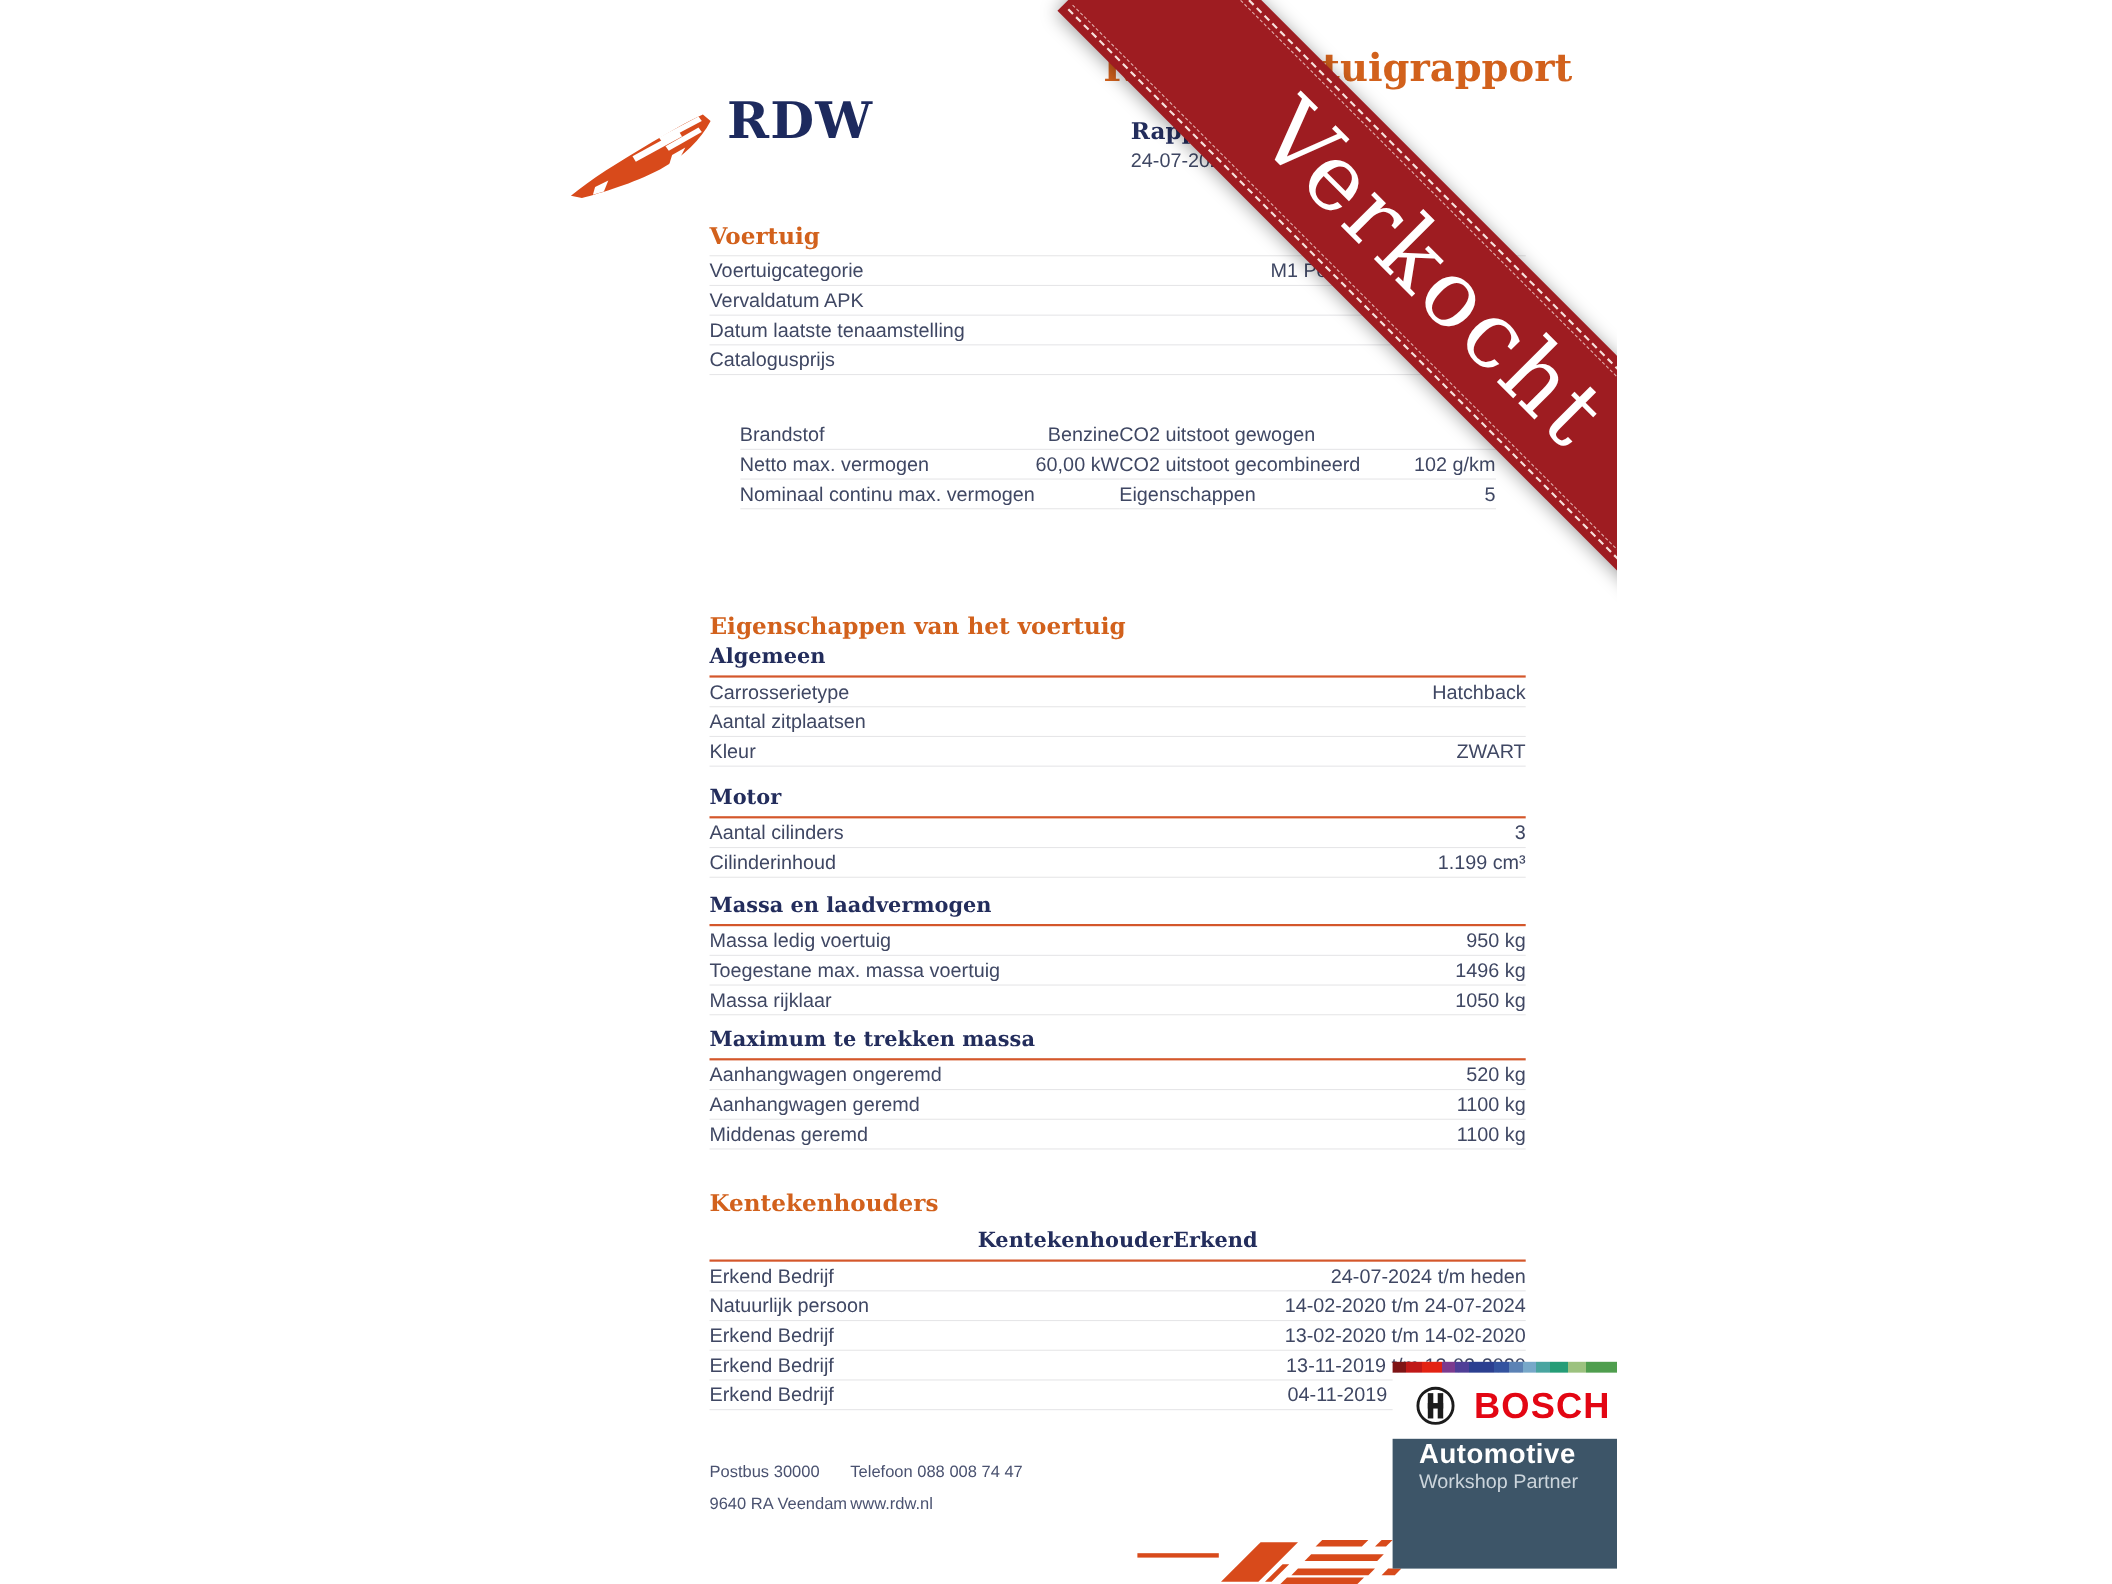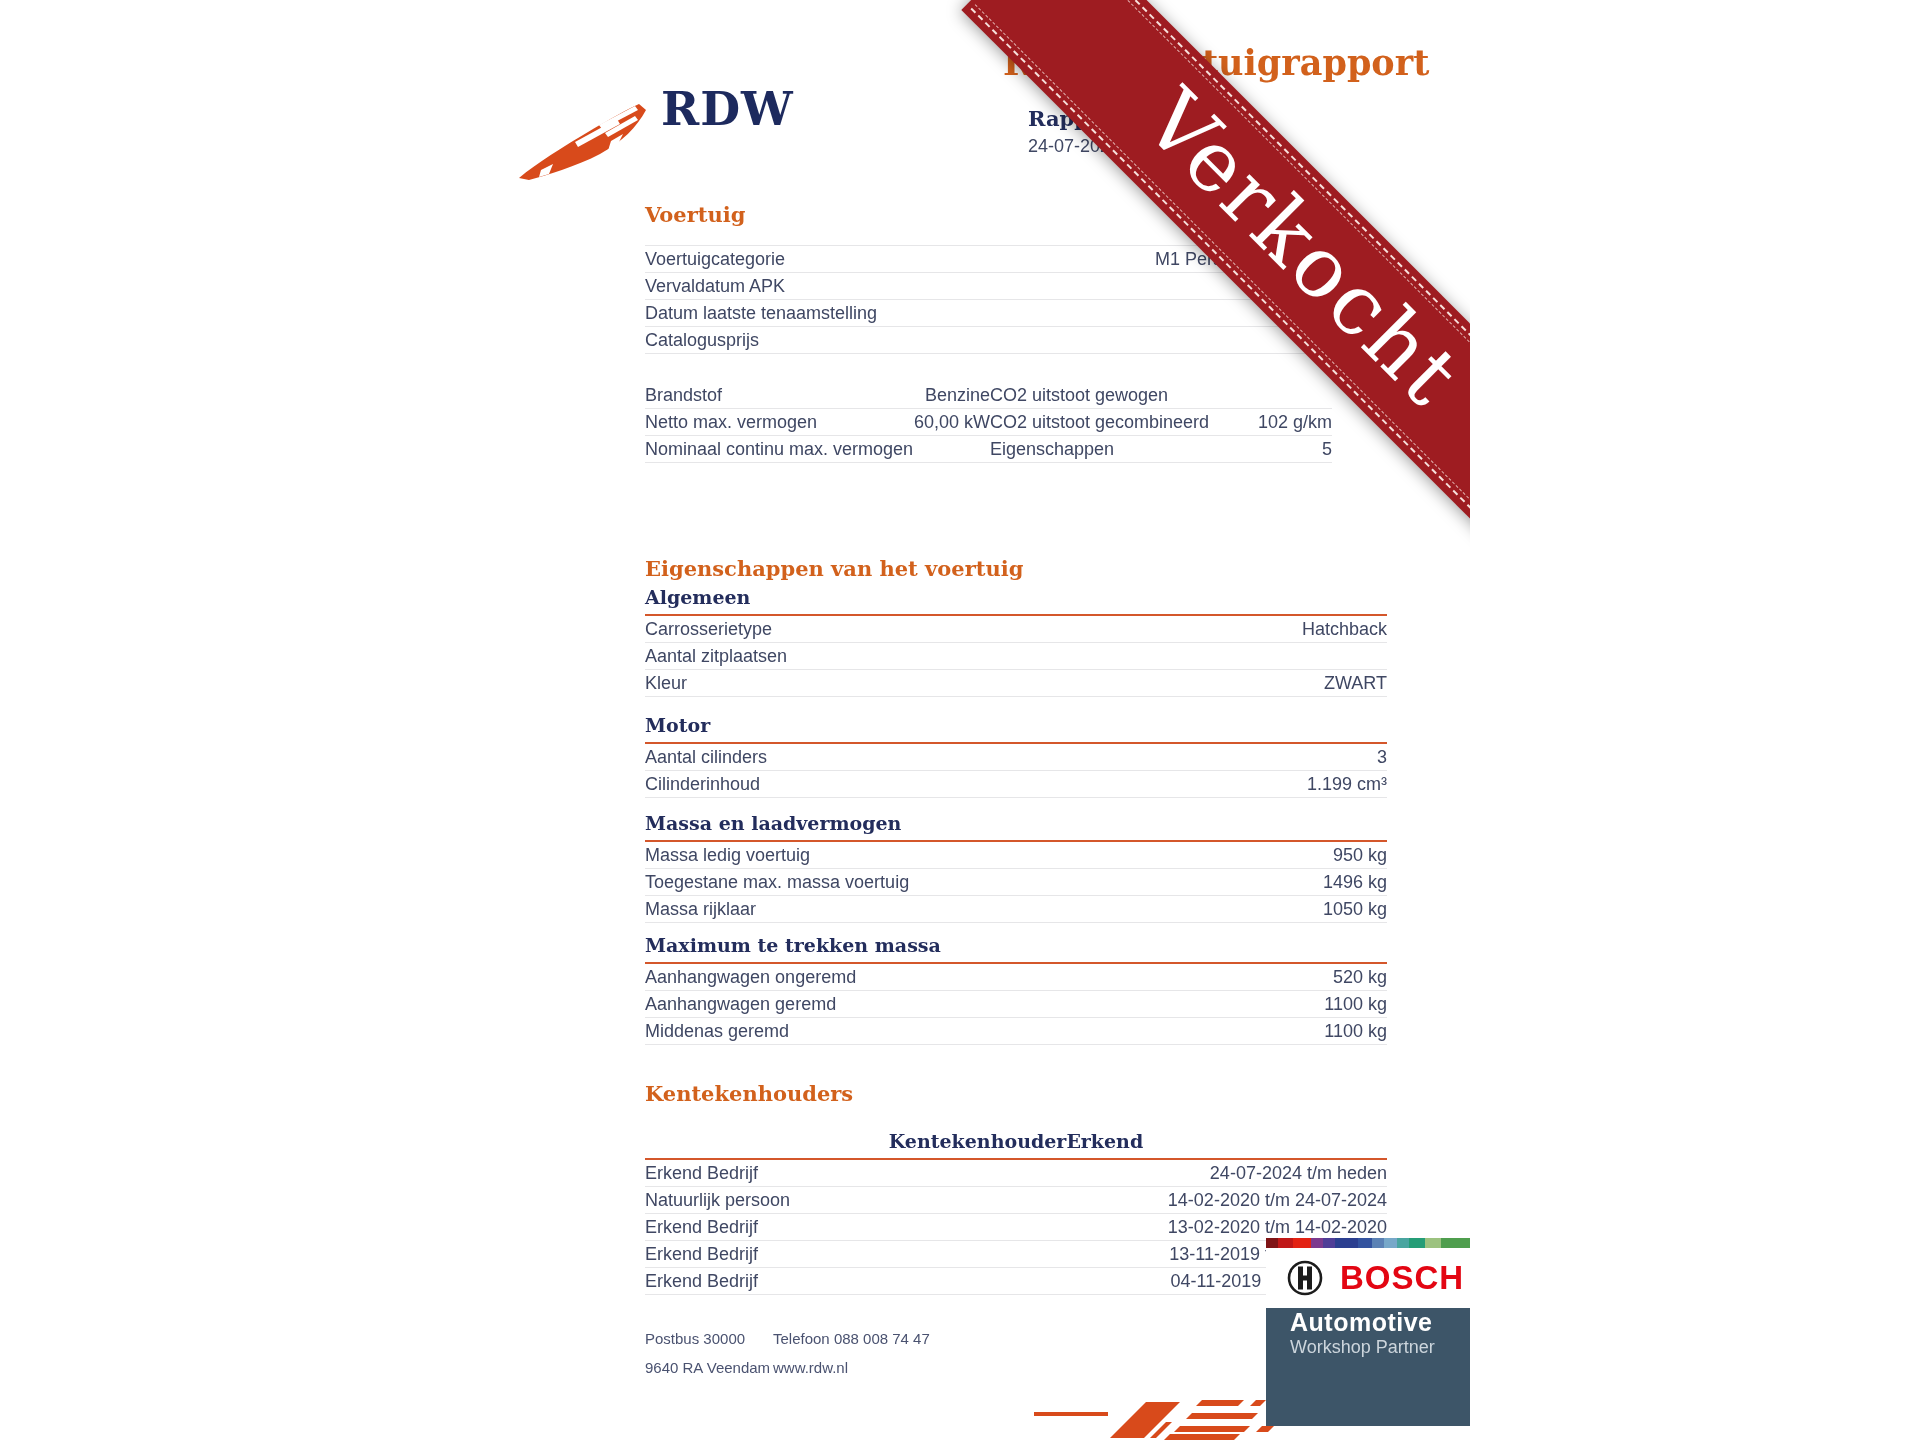--- a/index.html
+++ b/index.html
@@ -25,29 +25,29 @@
   .ribbon-text{font-family:"DejaVu Serif",serif;font-size:84px;color:#ffffff;letter-spacing:3px;
                padding-bottom:8px;}
   .stitch{position:absolute;left:6px;right:6px;border-top:2px dashed rgba(255,241,236,.92);}
   .st1{top:7px;} .st2{top:13px;border-top-width:1px;opacity:.75;}
   .sb1{bottom:13px;border-top-width:1px;opacity:.75;} .sb2{bottom:7px;}
 
   
   .doc{position:absolute;left:645px;top:0;width:742px;}
   .sec{position:absolute;left:0;width:742px;}
   .h-orange{font-family:"DejaVu Serif",serif;font-weight:bold;font-size:21px;color:#d2611c;
-            padding-bottom:18px;}
+            padding-bottom:5px;}
   .h-orange.lined{border-bottom:1px solid #e6e6e8;}
   .h-sub{font-family:"DejaVu Serif",serif;font-weight:bold;font-size:19px;color:#232d5c;
          padding-bottom:6px;border-bottom:2px solid #d4572b;}
   .trow{display:flex;justify-content:space-between;align-items:center;height:26px;
         border-bottom:1px solid #e6e6e8;font-size:18px;color:#3f4763;}
   .trow .val{text-align:right;white-space:nowrap;}
   .pad-val{padding-right:90px;}
-  .twocol{display:flex;justify-content:flex-start;}
+  .twocol{display:flex;justify-content:center;}
   .col-l{width:345px;} .col-r{width:342px;}
   .kt-head{display:flex;justify-content:center;font-family:"DejaVu Serif",serif;
            font-weight:bold;font-size:19px;color:#232d5c;padding-bottom:6px;
            border-bottom:2px solid #d4572b;margin-top:6px;}
 
   
   .footer{position:absolute;left:645px;top:1330px;width:420px;font-size:15px;color:#4a5270;}
   .f-row{display:flex;margin-bottom:12px;}
   .f-c1{width:128px;} .f-c2{white-space:nowrap;}
 

